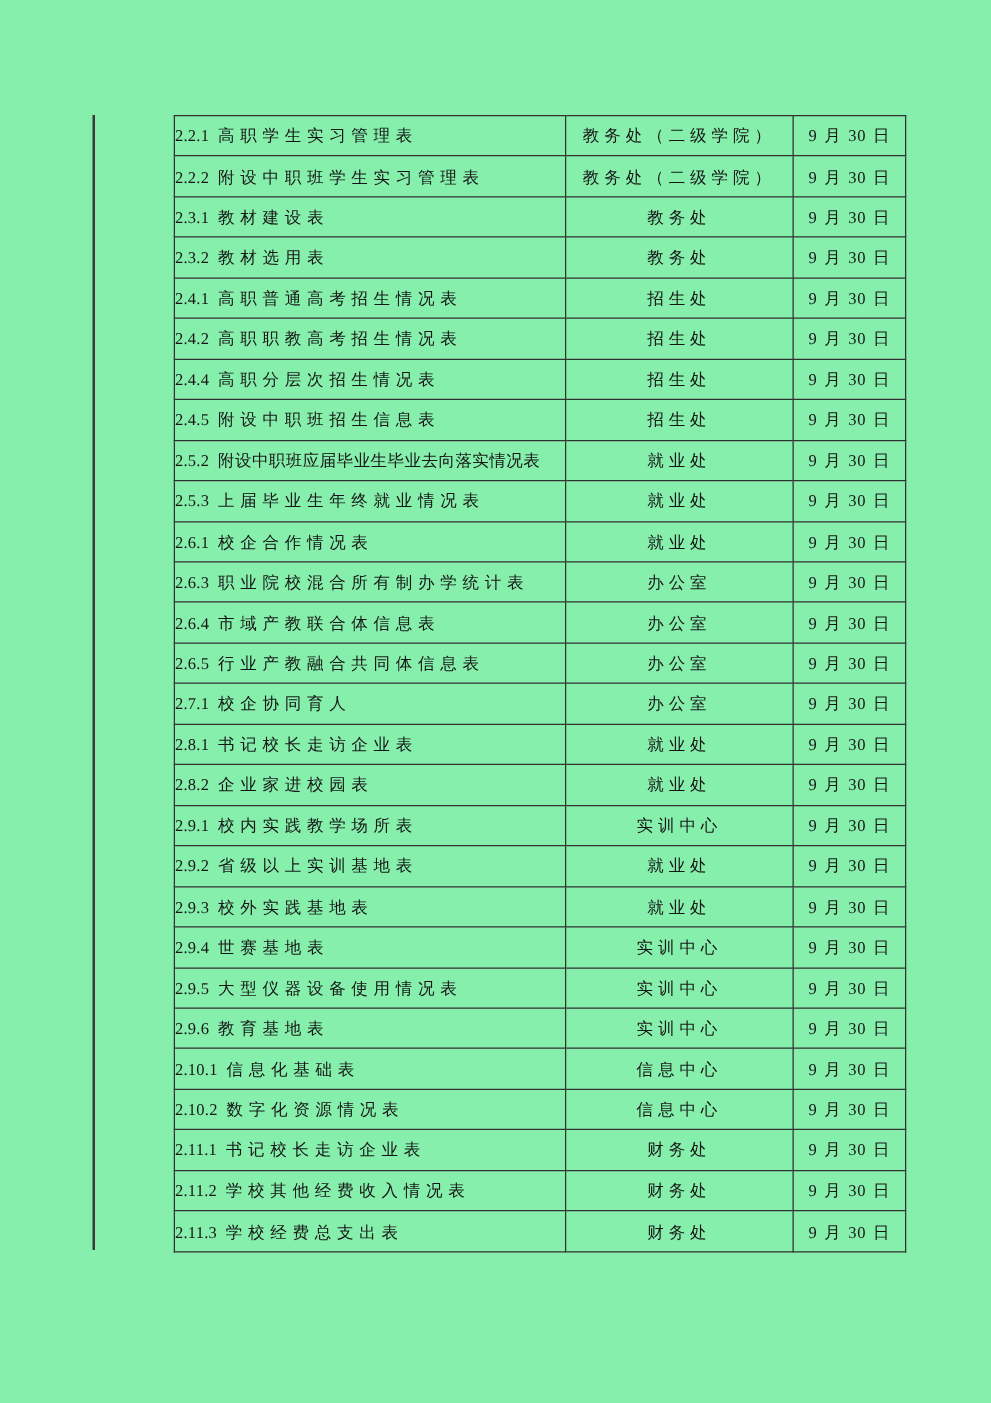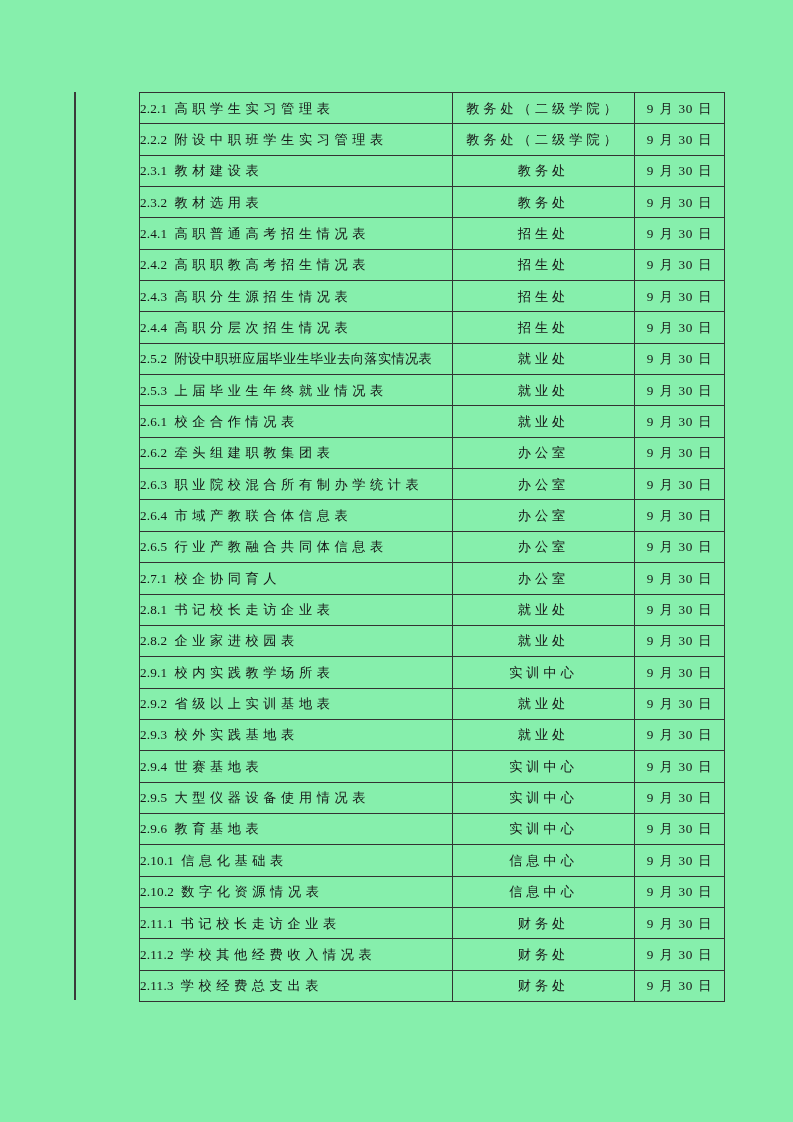--- a/index.html
+++ b/index.html
@@ -84,32 +84,32 @@
     <td class="dept">招生处</td>
     <td class="date">9 月 30 日</td>
   </tr>
 
   <tr>
     <td class="name"><span class="num">2.4.2</span><span class="t" style="letter-spacing: 4.6px;">高职职教高考招生情况表</span></td>
     <td class="dept">招生处</td>
     <td class="date">9 月 30 日</td>
   </tr>
 
-  <tr>
-    <td class="name"><span class="num">2.4.3</span><span class="t" style="letter-spacing: 4.6px;">高职分生源招生情况表</span></td>
-    <td class="dept">招生处</td>
-    <td class="date">9 月 30 日</td>
-  </tr>
 
   <tr>
     <td class="name"><span class="num">2.4.4</span><span class="t" style="letter-spacing: 4.6px;">高职分层次招生情况表</span></td>
     <td class="dept">招生处</td>
     <td class="date">9 月 30 日</td>
   </tr>
 
+  <tr>
+    <td class="name"><span class="num">2.4.5</span><span class="t" style="letter-spacing: 4.6px;">附设中职班招生信息表</span></td>
+    <td class="dept">招生处</td>
+    <td class="date">9 月 30 日</td>
+  </tr>
 
 
   <tr>
     <td class="name"><span class="num">2.5.2</span><span class="t" style="letter-spacing: 0.38px;">附设中职班应届毕业生毕业去向落实情况表</span></td>
     <td class="dept">就业处</td>
     <td class="date">9 月 30 日</td>
   </tr>
 
   <tr>
     <td class="name"><span class="num">2.5.3</span><span class="t" style="letter-spacing: 4.6px;">上届毕业生年终就业情况表</span></td>
@@ -117,25 +117,20 @@
     <td class="date">9 月 30 日</td>
   </tr>
 
 
   <tr>
     <td class="name"><span class="num">2.6.1</span><span class="t" style="letter-spacing: 4.6px;">校企合作情况表</span></td>
     <td class="dept">就业处</td>
     <td class="date">9 月 30 日</td>
   </tr>
 
-  <tr>
-    <td class="name"><span class="num">2.6.2</span><span class="t" style="letter-spacing: 4.6px;">牵头组建职教集团表</span></td>
-    <td class="dept">办公室</td>
-    <td class="date">9 月 30 日</td>
-  </tr>
 
   <tr>
     <td class="name"><span class="num">2.6.3</span><span class="t" style="letter-spacing: 4.6px;">职业院校混合所有制办学统计表</span></td>
     <td class="dept">办公室</td>
     <td class="date">9 月 30 日</td>
   </tr>
 
   <tr>
     <td class="name"><span class="num">2.6.4</span><span class="t" style="letter-spacing: 4.6px;">市域产教联合体信息表</span></td>
     <td class="dept">办公室</td>

